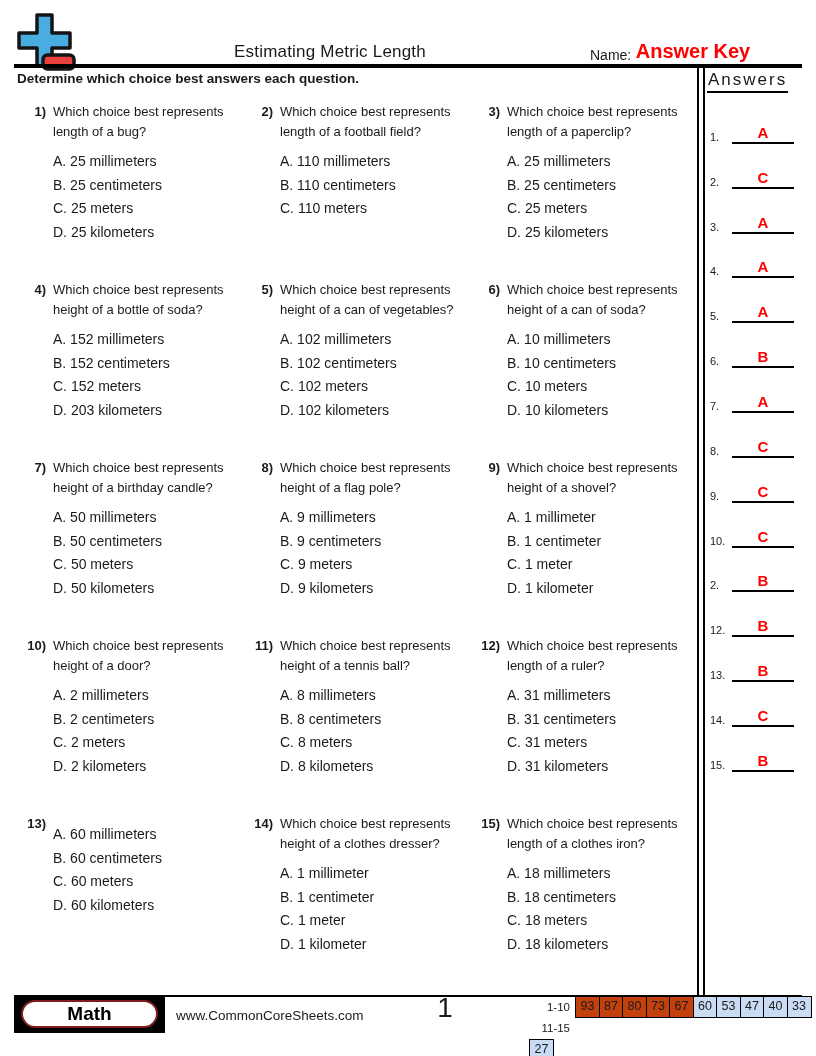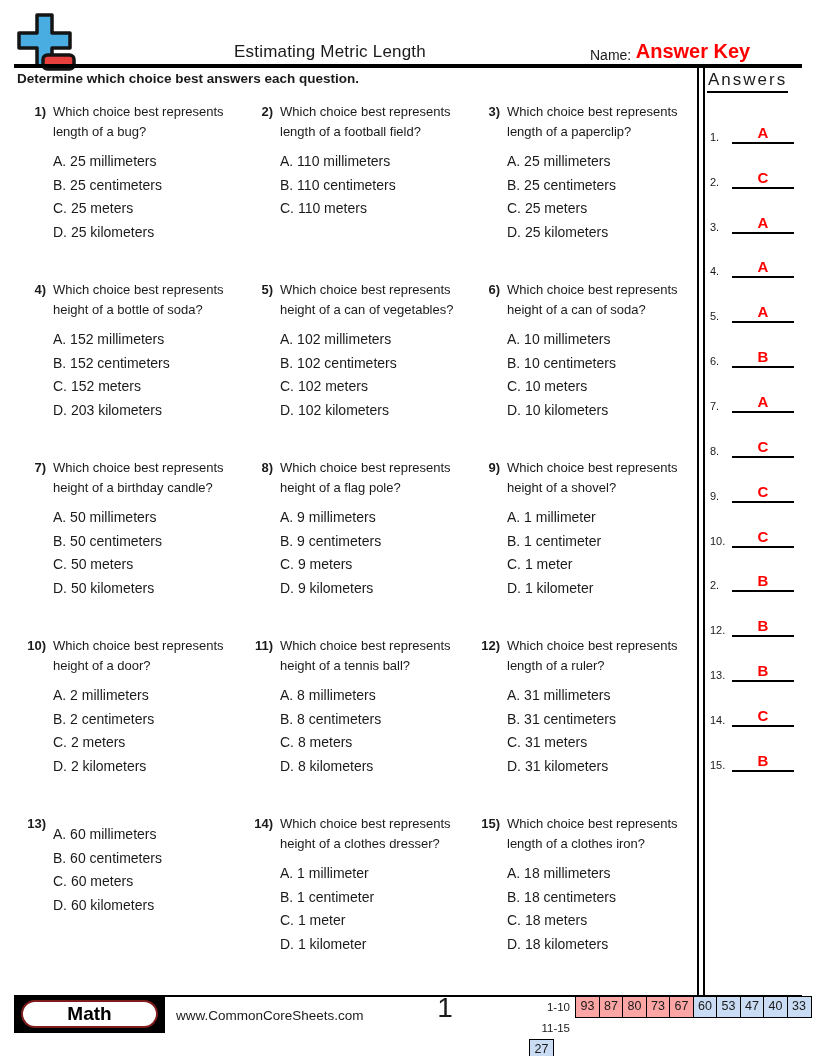--- a/index.html
+++ b/index.html
@@ -39,21 +39,21 @@
   
   .footer-rule { position:absolute; left:14px; top:995px; width:788px; height:2px; background:#000; }
   .math-badge { position:absolute; left:14px; top:995px; width:151px; height:38px; background:#000; display:flex; align-items:center; justify-content:center; }
   .math-pill { width:137px; height:28px; background:#fff; border:2px solid #7f1d1d; border-radius:15px; display:flex; align-items:center; justify-content:center; font-size:19px; font-weight:bold; color:#000; }
   .website { position:absolute; left:176px; top:1008px; font-size:13.5px; color:#1a1a1a; text-decoration:none; }
   .page-num { position:absolute; left:428px; top:992px; width:34px; text-align:center; font-size:28px; }
   .score-grid { position:absolute; left:529px; top:996px; }
   .score-row { display:flex; height:22px; }
   .score-row + .score-row { margin-top:-1.5px;flex-direction:column; }
   .score-label { width:46px; text-align:right; padding-right:5px; font-size:11.5px; line-height:22px; }
-  .score-cell { width:25px; height:22px; border:1.5px solid #000; text-align:center; font-size:12.5px; line-height:19px; background:#fca5a5; }
+  .score-cell { width:25px; height:22px; border:1.5px solid #000; text-align:center; font-size:12.5px; line-height:19px; background:#c2410c; }
   .score-cell + .score-cell { margin-left:-1.5px; }
   .score-cell.hl { background:var(--score-highlight); }
 </style>
 </head>
 <body>
 
 <div class="page" style="--accent-red: #ff0000; --logo-plus-blue: #49ade2; --logo-minus-red: #e8403d; --score-highlight: #c9dcf3;">
 
   <div class="logo">
     <svg width="68" height="64" viewBox="0 0 68 64">

